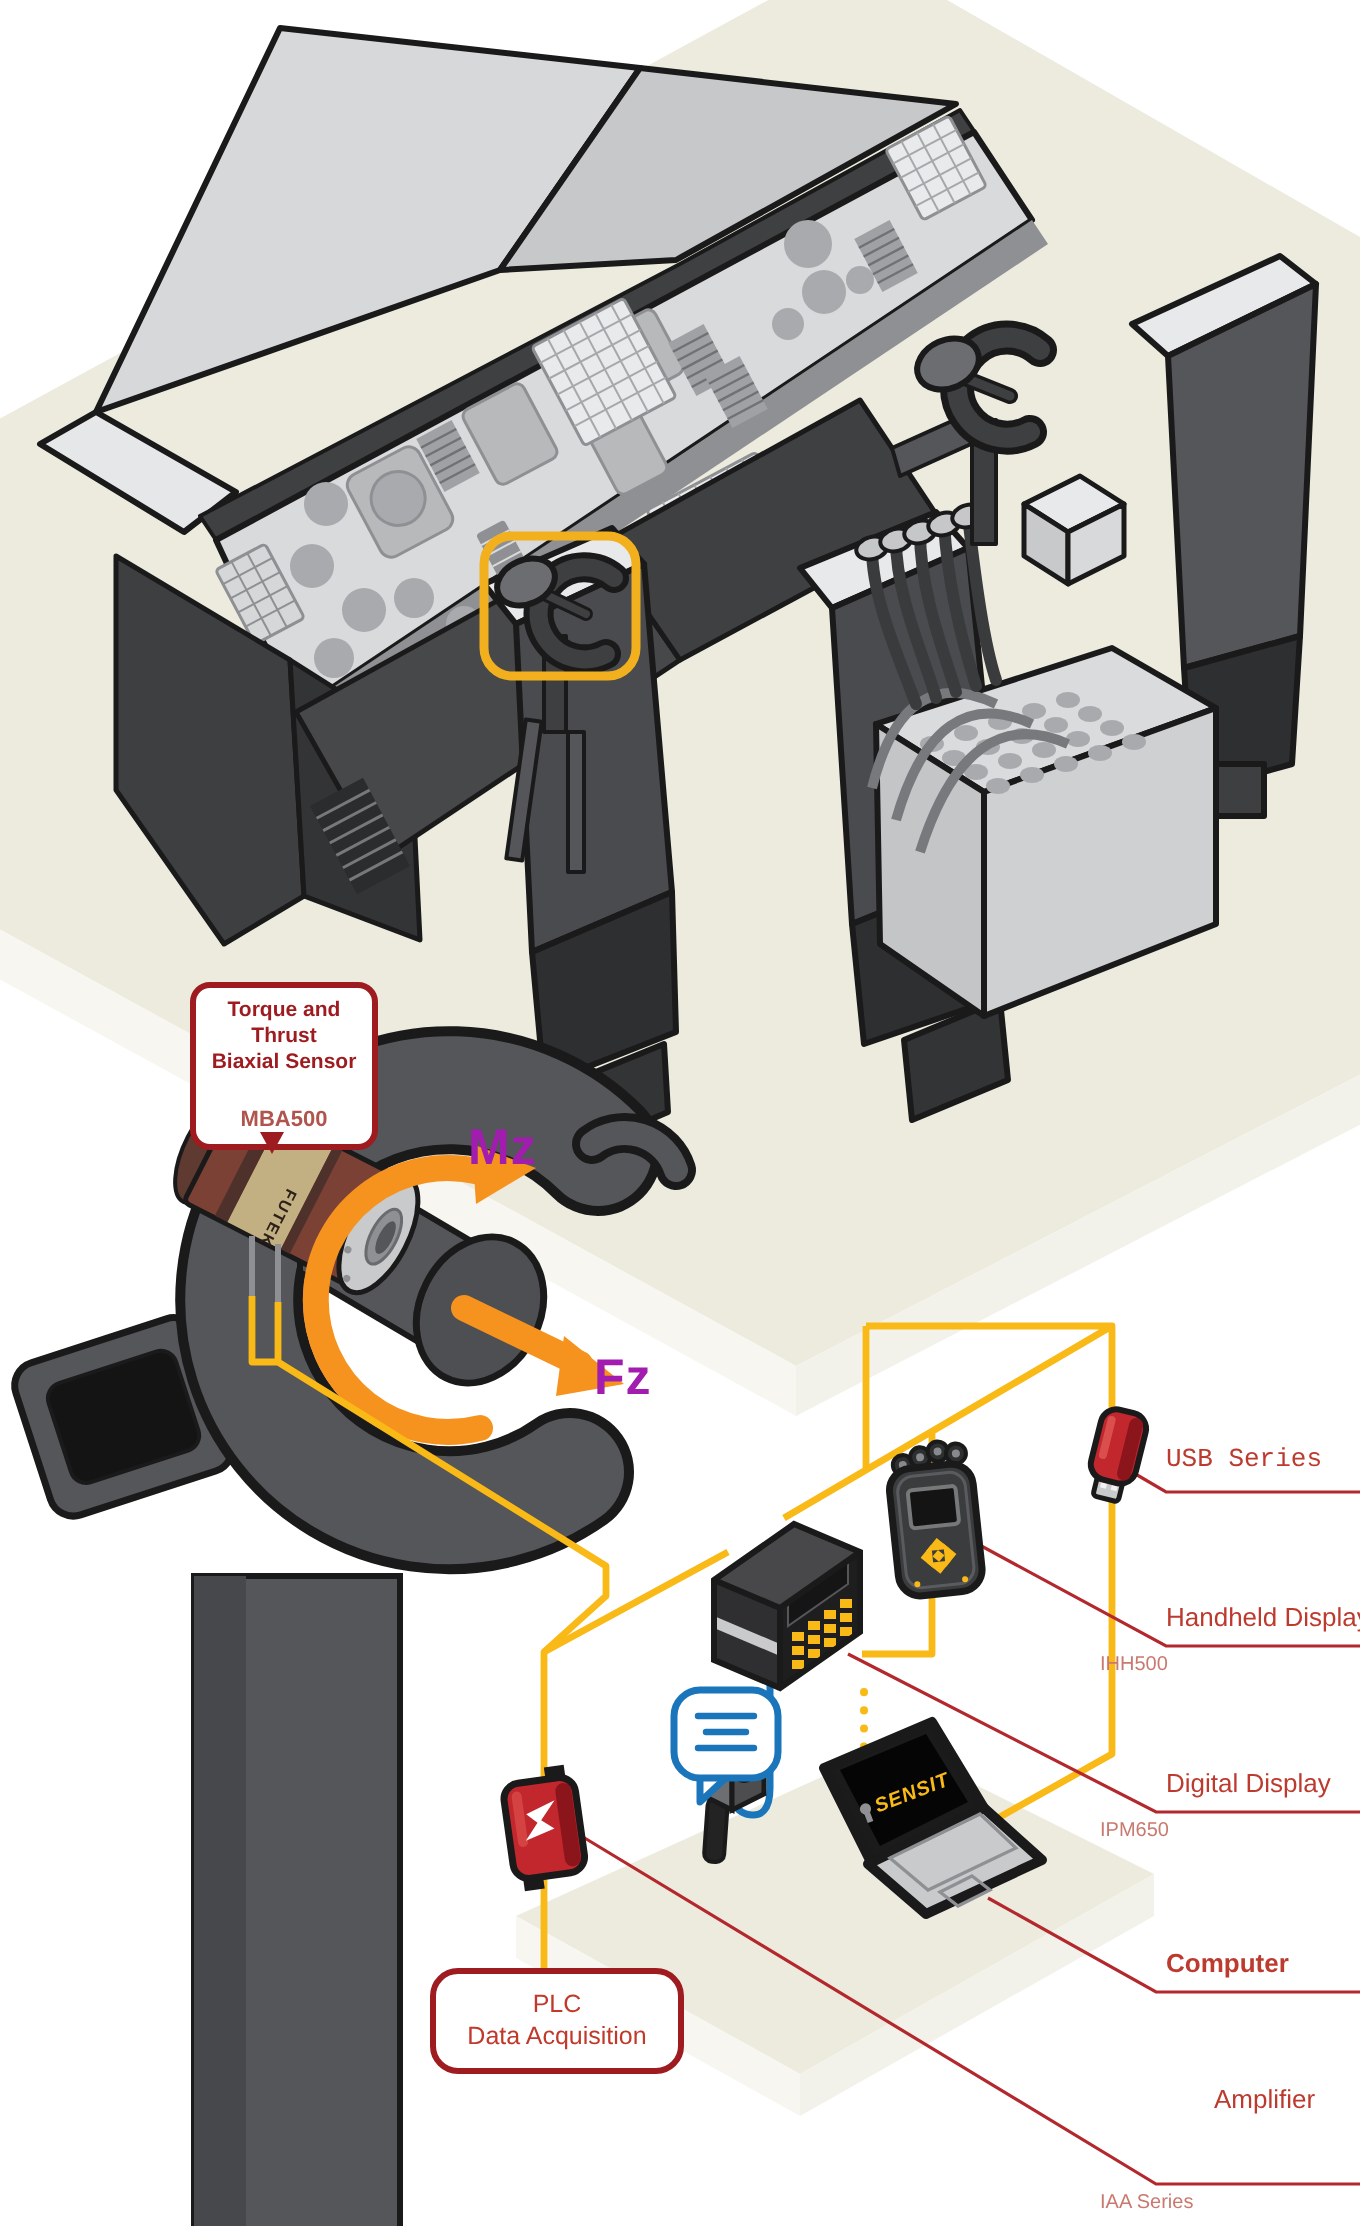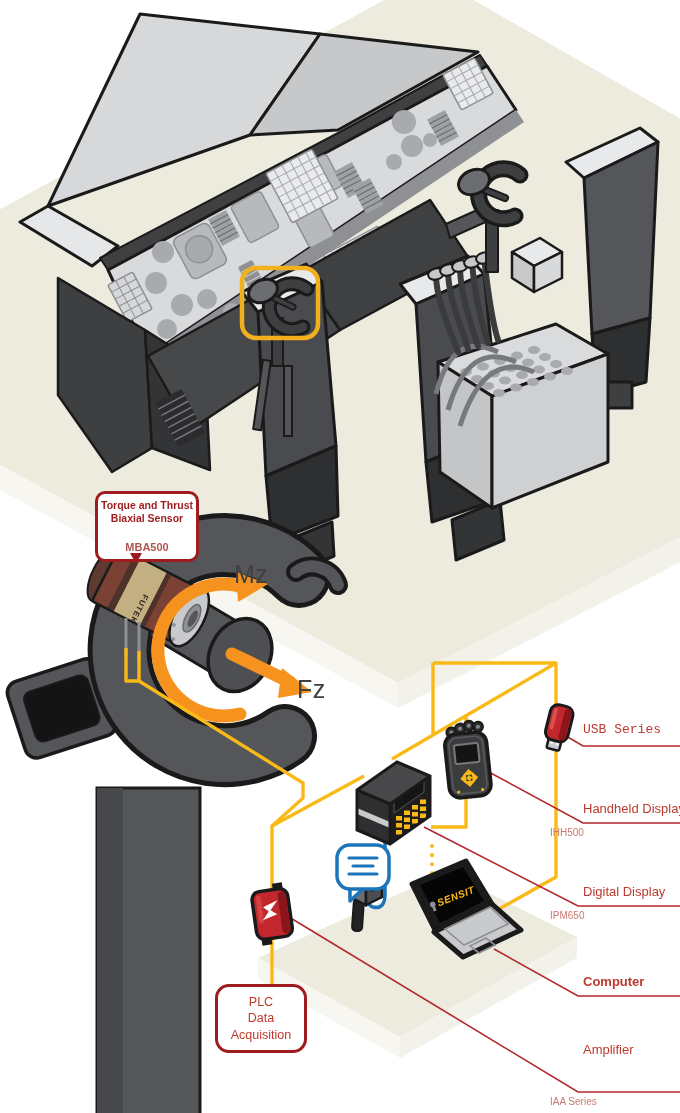--- a/index.html
+++ b/index.html
@@ -1,28 +1,28 @@
 <!DOCTYPE html>
 <html><head>
 <meta charset="utf-8">
 <style>
   html,body{margin:0;padding:0;background:#fff;}
   #stage{position:relative;width:680px;height:1113px;overflow:hidden;background:#fff;
          font-family:"Liberation Sans",sans-serif;}
   svg{position:absolute;left:0;top:0;}
   .callout{position:absolute;background:#fff;border:3px solid #9E1B1F;text-align:center;
            color:#9E1B1F;box-sizing:border-box;}
-  .callout-sensor{left:95px;top:491px;width:104px;border-radius:10px;padding:5px 2px 4px;
+  .callout-sensor{left:95px;top:491px;width:94px;border-radius:10px;padding:5px 2px 4px;
                   font-size:10.5px;line-height:1.25;font-weight:bold;}
   .callout-sensor .model{font-weight:bold;color:#B0554E;font-size:11px;margin-top:16px;}
   .callout-sensor:after{content:"";position:absolute;left:32px;bottom:-11px;width:0;height:0;
        border:6px solid transparent;border-top:11px solid #9E1B1F;}
-  .callout-plc{left:215px;top:984px;width:92px;border-radius:14px;padding:7px 2px;
+  .callout-plc{left:215px;top:984px;width:127px;border-radius:14px;padding:7px 2px;
                font-size:12.5px;line-height:1.3;color:#C0392B;font-weight:normal;}
-  .axis-label{position:absolute;color:#404040;font-size:25px;font-weight:400;letter-spacing:.5px;}
+  .axis-label{position:absolute;color:#a21caf;font-size:25px;font-weight:700;letter-spacing:.5px;}
   .lbl{position:absolute;left:583px;color:#BC3A2E;font-size:13px;white-space:nowrap;}
   .lbl-model{position:absolute;left:550px;color:#C97A70;font-size:10px;white-space:nowrap;}
 </style>
 </head>
 <body>
 
 <div id="stage">
 
 <svg width="680" height="1113" viewBox="0 0 680 1113">
 
@@ -389,21 +389,21 @@
   <div class="lbl" style="top:722px;font-family:Liberation Mono, monospace;">USB Series</div>
 
   <div class="lbl" style="top:801px;">Handheld Display</div>
   <div class="lbl-model" style="top:827px;">IHH500</div>
 
   <div class="lbl" style="top:884px;">Digital Display</div>
   <div class="lbl-model" style="top:910px;">IPM650</div>
 
   <div class="lbl" style="top:974px;font-weight:bold;">Computer</div>
 
-  <div class="lbl" style="top:1042px;">Amplifier</div>
+  <div class="lbl" style="top:1042px;margin-left:24px;">Amplifier</div>
   <div class="lbl-model" style="top:1096px;">IAA Series</div>
 
   <div class="callout callout-plc">
     <div>PLC</div>
     <div>Data Acquisition</div>
   </div>
 
 </div>
 
 </body></html>

